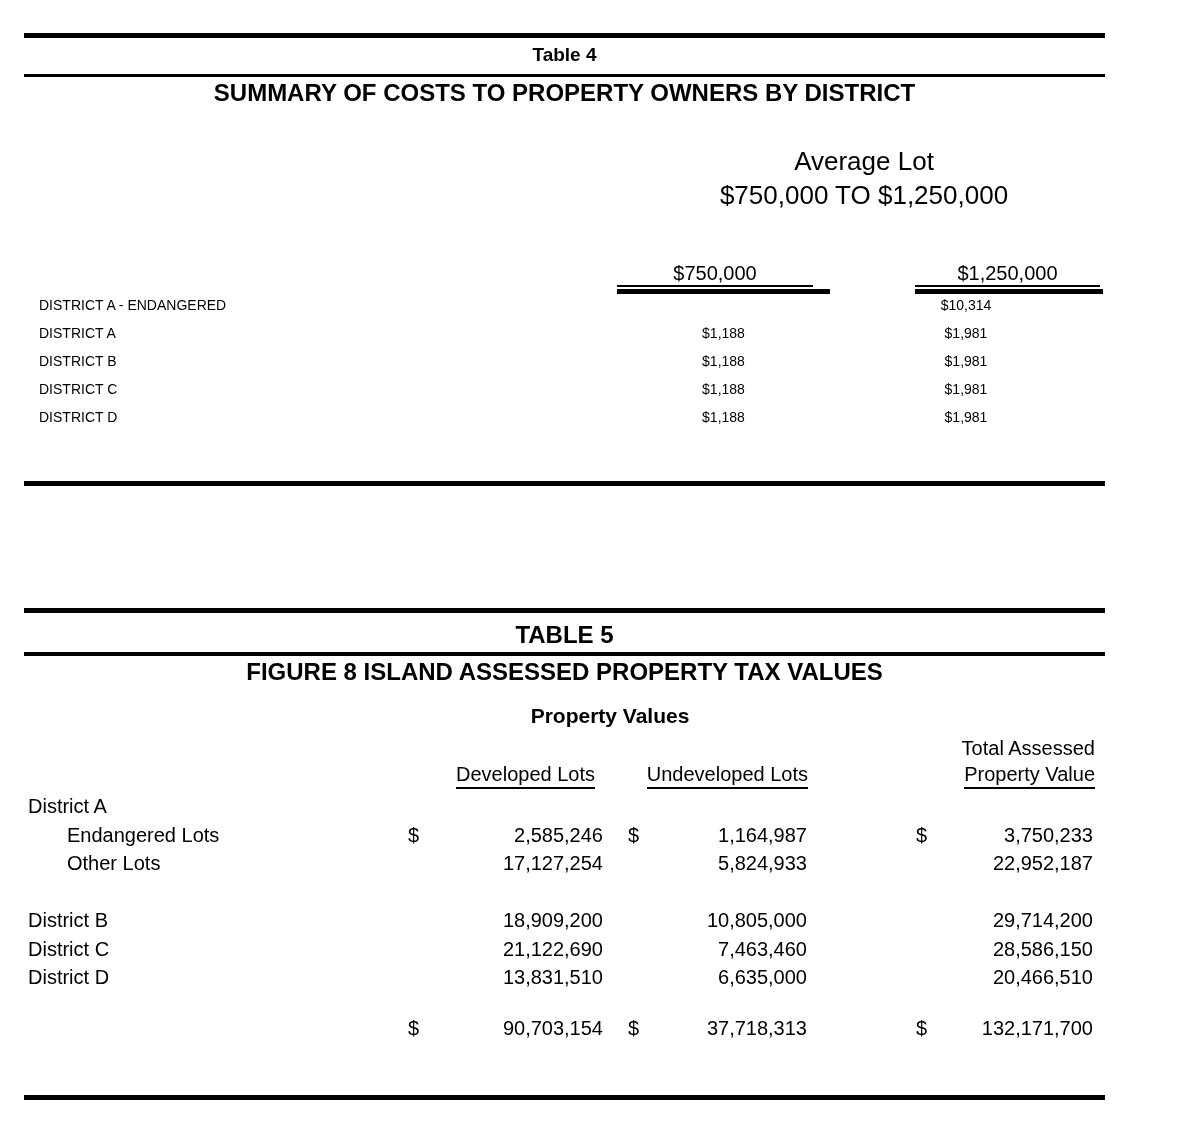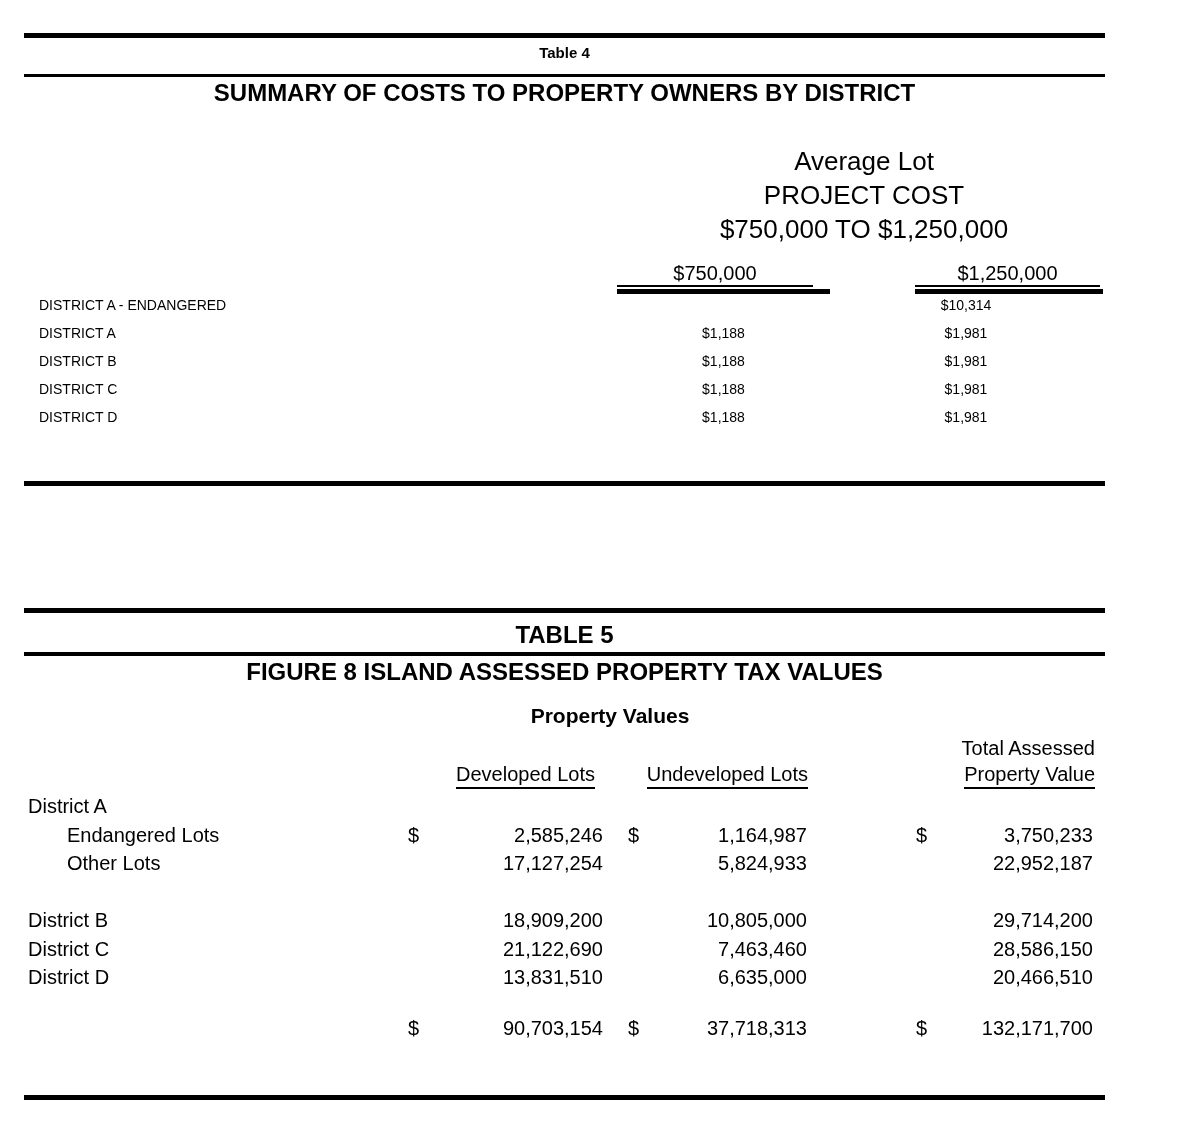--- a/index.html
+++ b/index.html
@@ -5,21 +5,21 @@
   html,body { margin:0; padding:0; background:#ffffff; }
   .page {
     position:relative; width:1184px; height:1130px; background:#ffffff;
     font-family:"Liberation Sans","DejaVu Sans",sans-serif; color:#000000;
     overflow:hidden;
   }
   .rule { position:absolute; left:24px; width:1081px; background:#000; }
   .bar  { position:absolute; height:5px; background:#000; }
 
   .center-text { position:absolute; left:24px; width:1081px; text-align:center; font-weight:bold; white-space:nowrap; }
-  .t4-title   { top:44px;  font-size:15px; }
+  .t4-title   { top:44px;  font-size:19px; }
   .t4-heading { top:79px;  font-size:24px; }
   .t5-title   { top:621px; font-size:24px; }
   .t5-heading { top:658px; font-size:24px; }
 
   .t4-subheading { position:absolute; top:144px; left:614px; width:500px;
                    text-align:center; font-weight:normal; font-size:26px; line-height:34px; }
 
   .t4-colhead { position:absolute; top:258px; height:27px; line-height:30px;
                 border-bottom:2px solid #000; text-align:center; font-size:20px; }
 
@@ -48,21 +48,20 @@
 
 <div class="page">
 
   <div class="rule" style="top:33px;height:5px"></div>
   <div class="center-text t4-title">Table 4</div>
   <div class="rule" style="top:74px;height:3px"></div>
   <div class="center-text t4-heading">SUMMARY OF COSTS TO PROPERTY OWNERS BY DISTRICT</div>
 
   <div class="t4-subheading">
     <div>Average Lot</div>
-    <div>PROJECT COST</div>
     <div>$750,000 TO $1,250,000</div>
   </div>
 
   <div class="t4-colhead" style="left:617px;width:196px">$750,000</div>
   <div class="t4-colhead" style="left:915px;width:185px">$1,250,000</div>
   <div class="bar" style="top:289px;left:617px;width:213px"></div>
   <div class="bar" style="top:289px;left:915px;width:188px"></div>
 
   <div class="t4-row" style="top:291px">
     <span class="t4-lbl">DISTRICT A - ENDANGERED</span>

